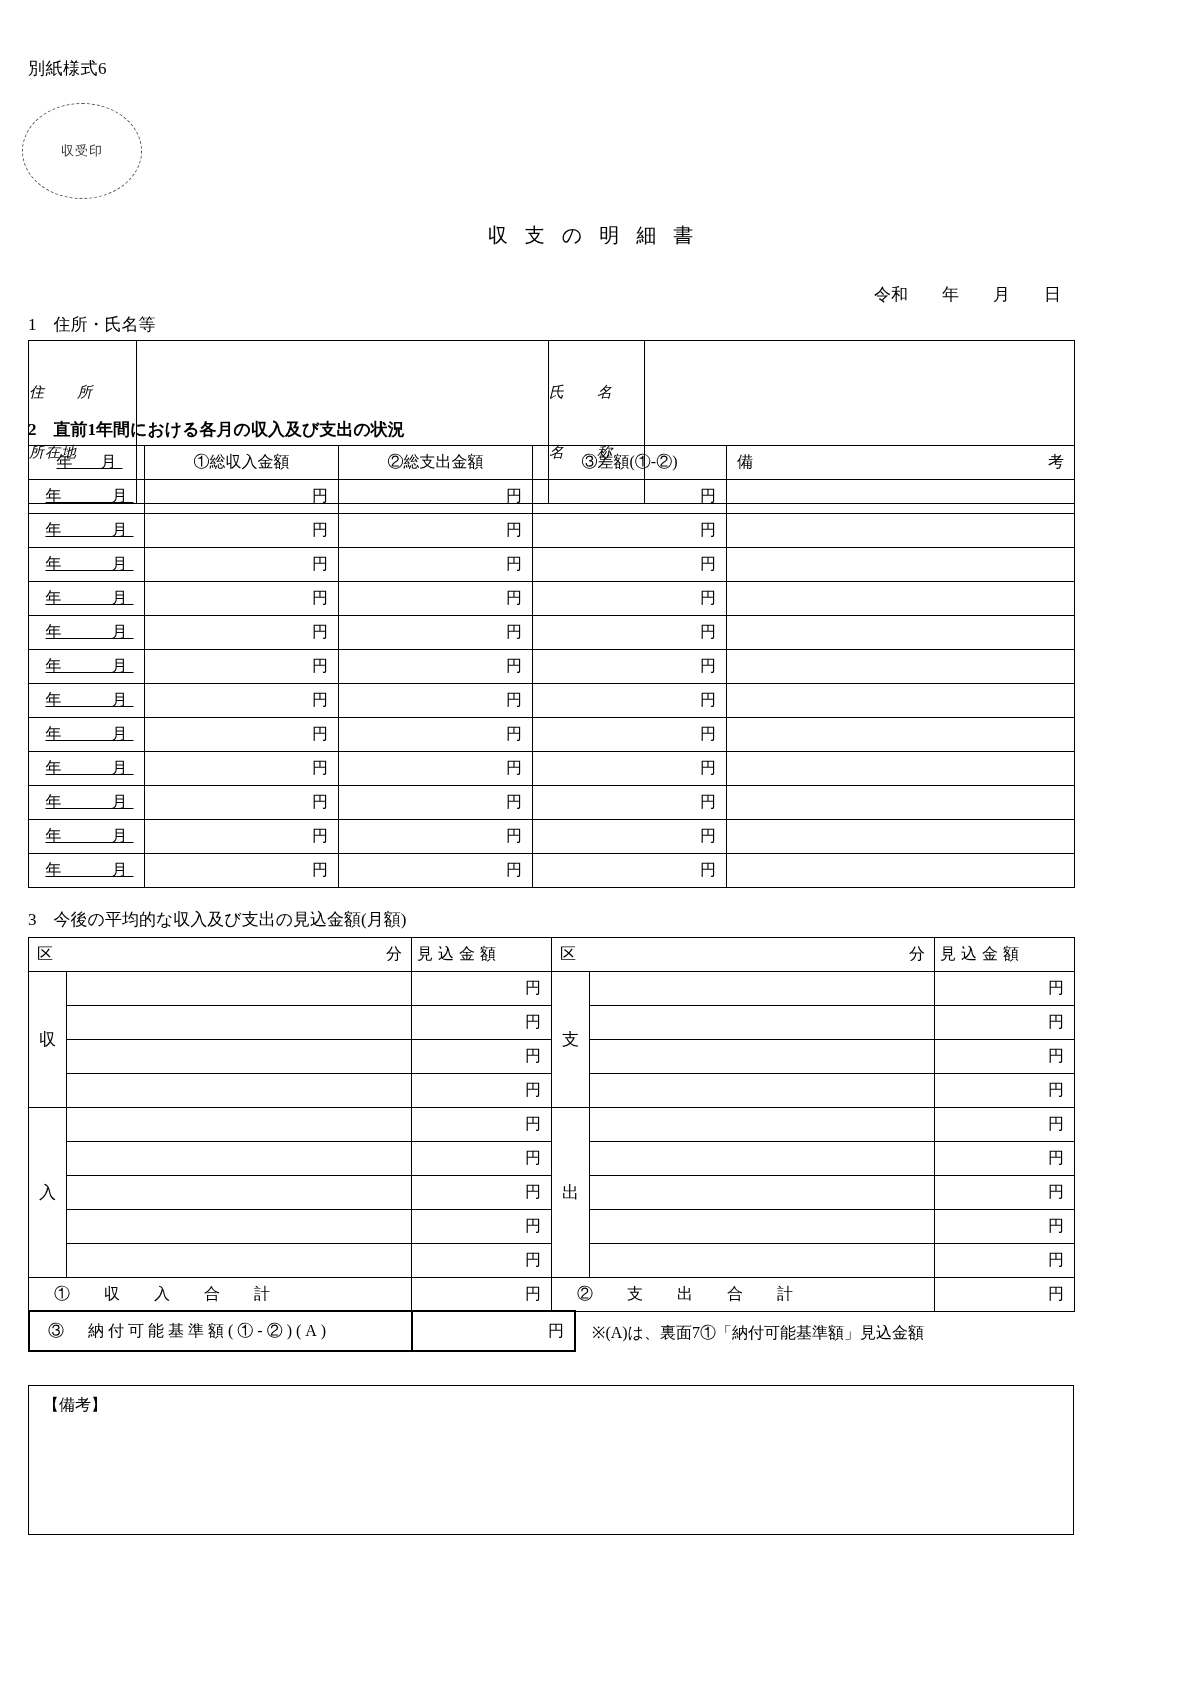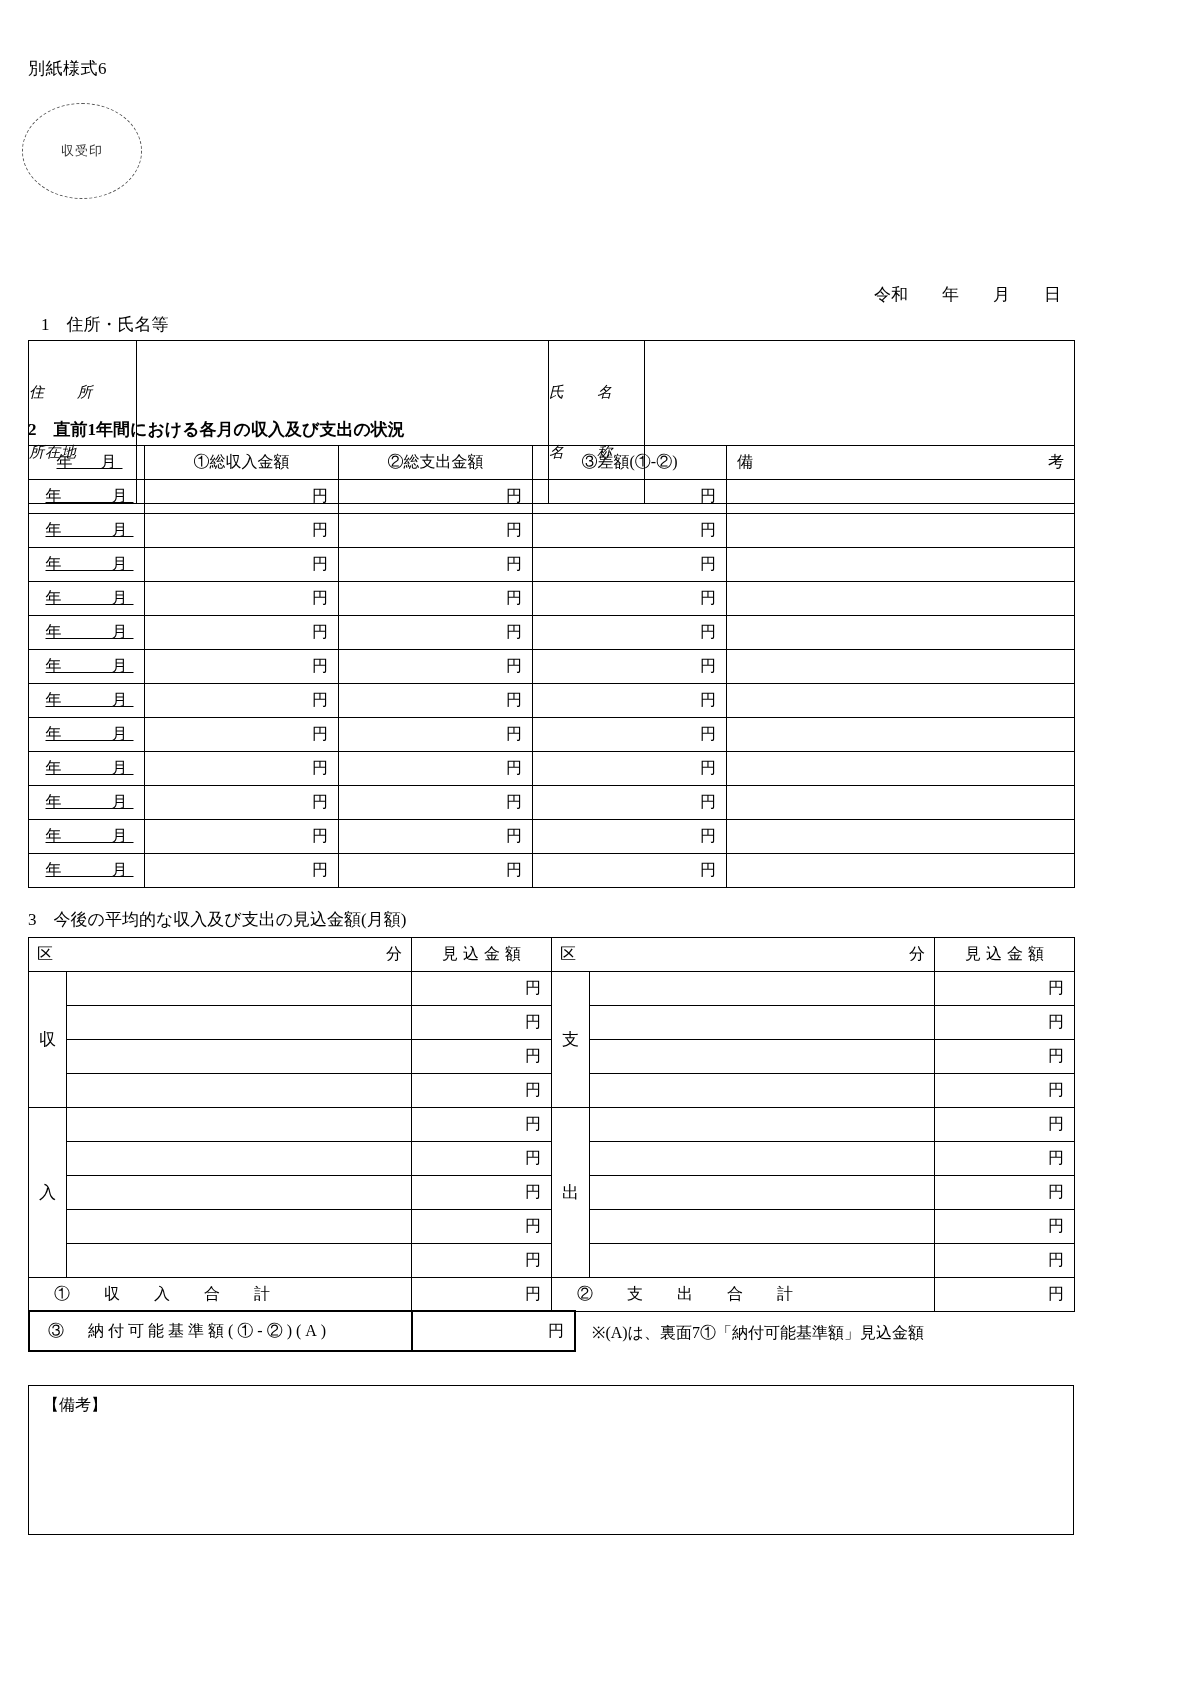--- a/index.html
+++ b/index.html
@@ -69,21 +69,21 @@
     top: 283px;
     font-size: 17px;
     white-space: pre;
   }
 
   
   .sec-h {
     font-size: 17px;
     white-space: pre;
   }
-  .sec1-h { position: absolute; left: 41px; top: 313px; }
+  .sec1-h { position: absolute; left: 28px; top: 313px; }
   .sec2-h { position: absolute; left: 28px; top: 418px; font-weight: bold; }
   .sec3-h { position: absolute; left: 28px; top: 908px; }
 
   
   table {
     border-collapse: collapse;
     table-layout: fixed;
     font-size: 16px;
   }
   td, th {
@@ -139,21 +139,20 @@
   }
   .t3 td { height: 33px; font-size: 16px; }
   .t3 .hdr-kubun {
     position: relative;
     padding: 0 8px;
     letter-spacing: 1px;
   }
   .t3 .hdr-kubun .left { float: left; }
   .t3 .hdr-kubun .right { float: right; }
   .t3 .hdr-mikomi {
-    text-align: center;
     letter-spacing: 5px;
     text-indent: 5px;
     margin-top: 7px;
   }
   .t3 .side {
     width: 38px;
     text-align: center;
     font-size: 17px;
   }
   .t3 .total-lbl {
@@ -210,20 +209,21 @@
 <div class="page">
 
   <div class="form-no">別紙様式6</div>
 
   <div class="stamp-box">
     <div class="stamp-circle">
       <span>収受印</span>
     </div>
   </div>
 
+  <div class="doc-title">収支の明細書</div>
 
   <div class="date-line">令和　　年　　月　　日</div>
 
   <div class="sec-h sec1-h">1　住所・氏名等</div>
 
   <table class="t1">
     <colgroup>
       <col style="width:108px">
       <col style="width:412px">
       <col style="width:96px">

